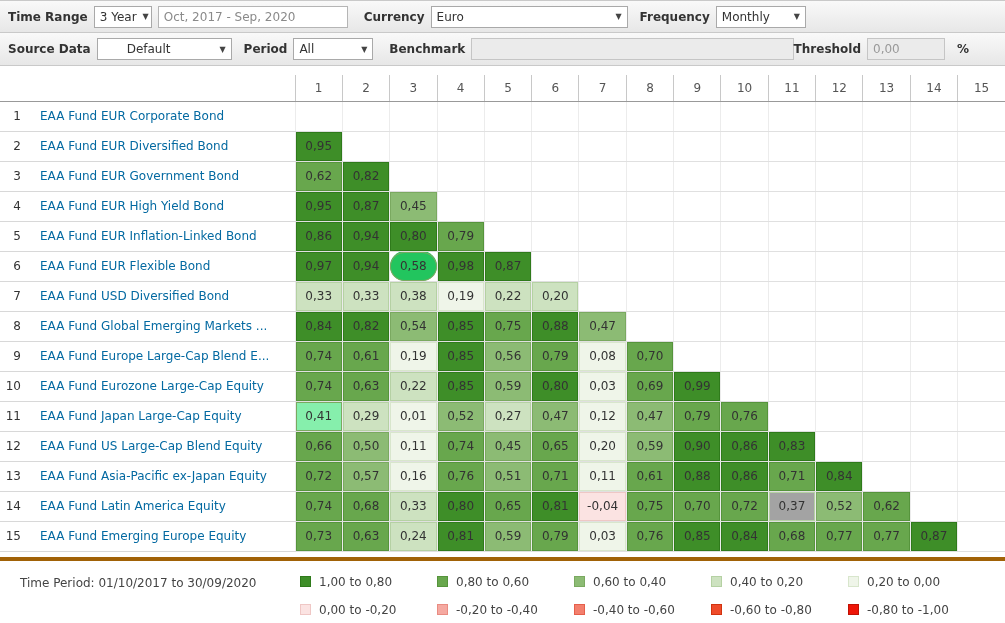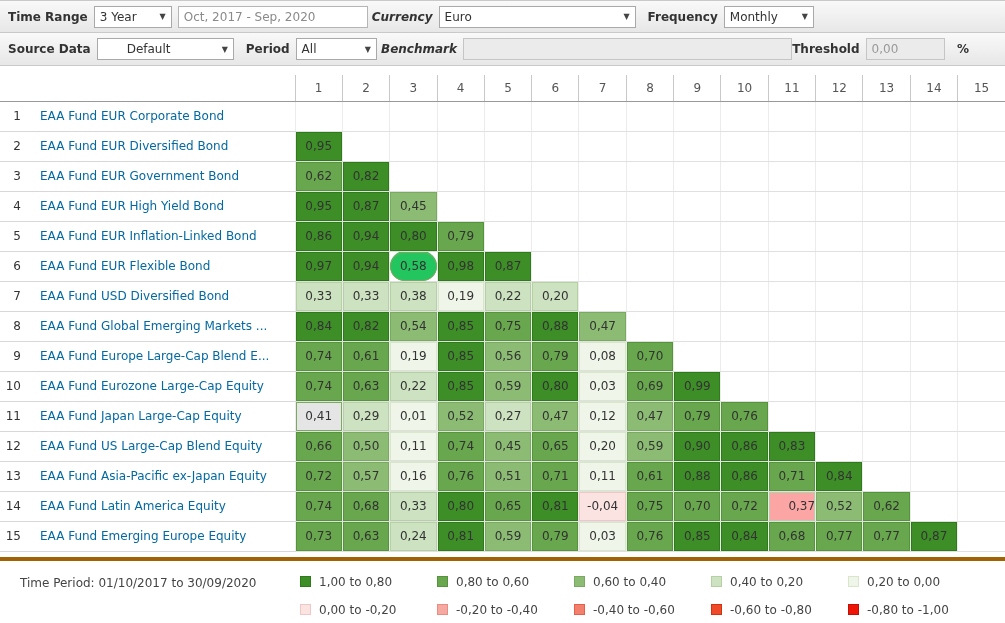--- a/index.html
+++ b/index.html
@@ -29,29 +29,29 @@
     display: flex;
     align-items: center;
     padding: 0 5px;
     font-size: 12px;
     color: #333;
   }
   .select { justify-content: space-between; cursor: pointer; }
   .caret { font-size: 8px; color: #444; margin-left: 6px; }
   .textbox { color: #8a8a8a; border-color: #b5b5b5; }
   .inputbox.disabled { background: #ebebeb; border-color: #c5c5c5; color: #999; }
-  .w-timerange { width: 78px; }
+  .w-timerange { width: 58px; }
   .w-date { width: 190px; margin-left: 6px; }
   .w-currency { width: 197px; }
   .w-frequency { width: 90px; }
   .w-source { width: 138px; padding-left: 29px; }
   .w-period { width: 82px; }
   .w-benchmark { width: 332px; }
   .w-threshold { width: 80px; }
-  .ml8 { margin-left: 4px; font-style: italic; }
+  .ml8 { margin-left: 16px; }
   .ml12 { margin-left: 12px; }
   .spacer { flex: 1; }
   .pct { font-weight: bold; margin-left: 12px; margin-right: 28px; }
 
   .matrix-area { padding-top: 9px; }
   table.matrix {
     width: 1005px;
     table-layout: fixed;
     border-collapse: collapse;
   }
@@ -375,21 +375,21 @@
           <td class="cell"></td>
           <td class="cell"></td>
           <td class="cell"></td>
           <td class="cell"></td>
           <td class="cell"></td>
           <td class="cell"></td>
         </tr>
         <tr>
           <td class="rownum">11</td>
           <td class="rowname">EAA Fund Japan Large-Cap Equity</td>
-          <td class="cell" style="background: #e5e5e5; box-shadow: rgb(122, 169, 96) 0px 0px 0px 1px inset; margin-left: 24px;">0,41</td>
+          <td class="cell" style="background: #86efac; box-shadow: rgb(122, 169, 96) 0px 0px 0px 1px inset; margin-left: 24px;">0,41</td>
           <td class="cell" style="background: rgb(205, 226, 192); box-shadow: rgb(181, 209, 163) 0px 0px 0px 1px inset;">0,29</td>
           <td class="cell" style="background: rgb(239, 245, 233); box-shadow: rgb(216, 230, 204) 0px 0px 0px 1px inset;">0,01</td>
           <td class="cell" style="background: rgb(140, 187, 116); box-shadow: rgb(122, 169, 96) 0px 0px 0px 1px inset;">0,52</td>
           <td class="cell" style="background: rgb(205, 226, 192); box-shadow: rgb(181, 209, 163) 0px 0px 0px 1px inset;">0,27</td>
           <td class="cell" style="background: rgb(140, 187, 116); box-shadow: rgb(122, 169, 96) 0px 0px 0px 1px inset;">0,47</td>
           <td class="cell" style="background: rgb(239, 245, 233); box-shadow: rgb(216, 230, 204) 0px 0px 0px 1px inset;">0,12</td>
           <td class="cell" style="background: rgb(140, 187, 116); box-shadow: rgb(122, 169, 96) 0px 0px 0px 1px inset;">0,47</td>
           <td class="cell" style="background: rgb(104, 167, 77); box-shadow: rgb(86, 148, 60) 0px 0px 0px 1px inset;">0,79</td>
           <td class="cell" style="background: rgb(104, 167, 77); box-shadow: rgb(86, 148, 60) 0px 0px 0px 1px inset;">0,76</td>
           <td class="cell"></td>
@@ -442,21 +442,21 @@
           <td class="cell" style="background: rgb(104, 167, 77); box-shadow: rgb(86, 148, 60) 0px 0px 0px 1px inset;">0,74</td>
           <td class="cell" style="background: rgb(104, 167, 77); box-shadow: rgb(86, 148, 60) 0px 0px 0px 1px inset;">0,68</td>
           <td class="cell" style="background: rgb(205, 226, 192); box-shadow: rgb(181, 209, 163) 0px 0px 0px 1px inset;">0,33</td>
           <td class="cell" style="background: rgb(62, 142, 40); box-shadow: rgb(47, 122, 27) 0px 0px 0px 1px inset;">0,80</td>
           <td class="cell" style="background: rgb(104, 167, 77); box-shadow: rgb(86, 148, 60) 0px 0px 0px 1px inset;">0,65</td>
           <td class="cell" style="background: rgb(62, 142, 40); box-shadow: rgb(47, 122, 27) 0px 0px 0px 1px inset;">0,81</td>
           <td class="cell" style="background: rgb(251, 227, 226); box-shadow: rgb(239, 199, 197) 0px 0px 0px 1px inset;">-0,04</td>
           <td class="cell" style="background: rgb(104, 167, 77); box-shadow: rgb(86, 148, 60) 0px 0px 0px 1px inset;">0,75</td>
           <td class="cell" style="background: rgb(104, 167, 77); box-shadow: rgb(86, 148, 60) 0px 0px 0px 1px inset;">0,70</td>
           <td class="cell" style="background: rgb(104, 167, 77); box-shadow: rgb(86, 148, 60) 0px 0px 0px 1px inset;">0,72</td>
-          <td class="cell" style="background: #fca5a5; box-shadow: rgb(181, 209, 163) 0px 0px 0px 1px inset; text-align: right;">0,37</td>
+          <td class="cell" style="background: #a3a3a3; box-shadow: rgb(181, 209, 163) 0px 0px 0px 1px inset;">0,37</td>
           <td class="cell" style="background: rgb(140, 187, 116); box-shadow: rgb(122, 169, 96) 0px 0px 0px 1px inset;">0,52</td>
           <td class="cell" style="background: rgb(104, 167, 77); box-shadow: rgb(86, 148, 60) 0px 0px 0px 1px inset;">0,62</td>
           <td class="cell"></td>
           <td class="cell"></td>
         </tr>
         <tr>
           <td class="rownum">15</td>
           <td class="rowname">EAA Fund Emerging Europe Equity</td>
           <td class="cell" style="background: rgb(104, 167, 77); box-shadow: rgb(86, 148, 60) 0px 0px 0px 1px inset;">0,73</td>
           <td class="cell" style="background: rgb(104, 167, 77); box-shadow: rgb(86, 148, 60) 0px 0px 0px 1px inset;">0,63</td>

